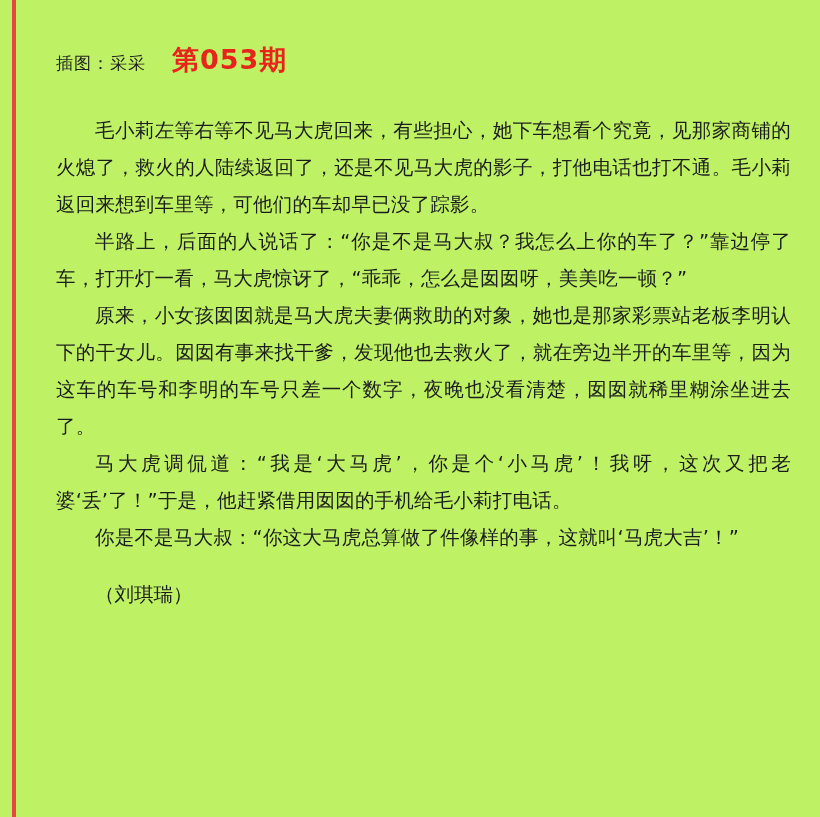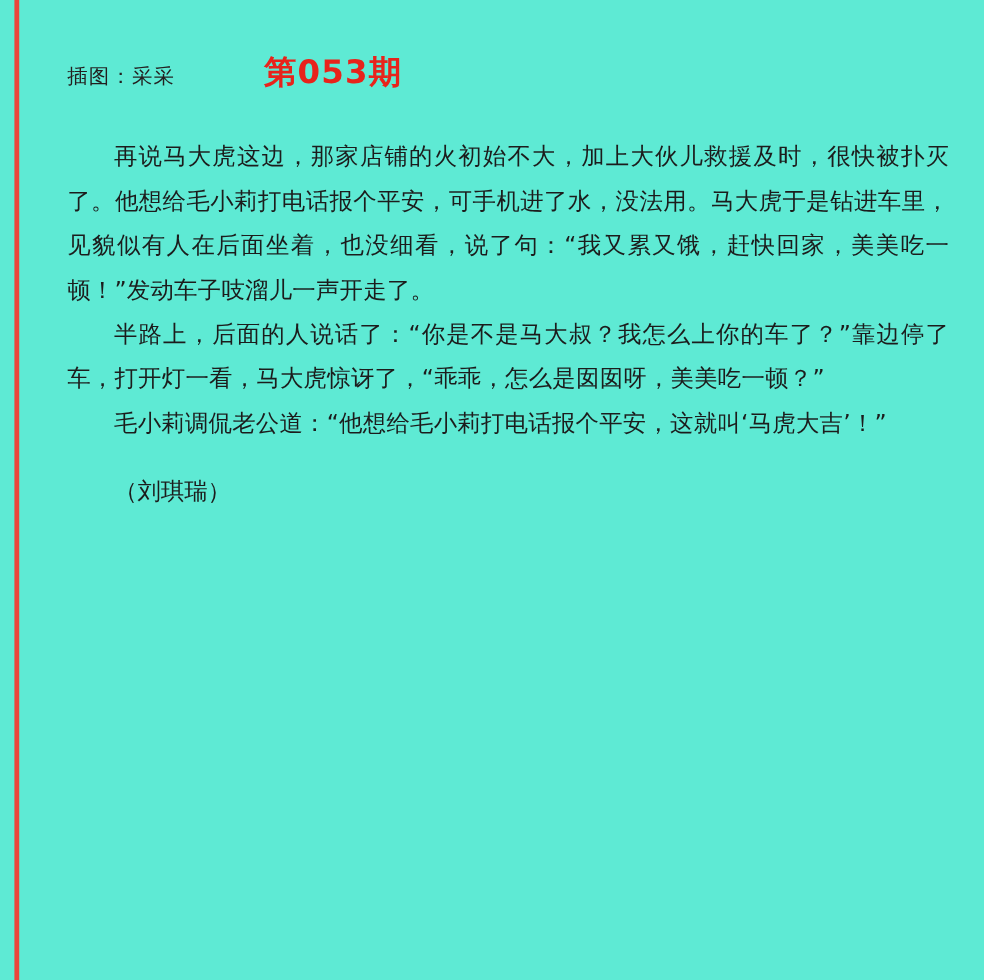--- a/index.html
+++ b/index.html
@@ -11,21 +11,21 @@
     height: 817px;
     background: #ffffff;
     font-family: "Liberation Sans", sans-serif;
     overflow: hidden;
   }
   .page {
     position: relative;
     width: 820px;
     height: 817px;
     box-sizing: border-box;
-    background: #5eead4;
+    background: #bef264;
   }
   .left-rule {
     position: absolute;
     left: 12px;
     top: 0;
     width: 4px;
     height: 817px;
     background: #e8463c;
   }
   .content {
@@ -80,24 +80,26 @@
 </head>
 <body>
 
 <div class="page">
   <div class="left-rule" style="background: rgb(232, 70, 60);"></div>
 
   <div class="content">
 
     <div class="header">
       <span class="illustrator">插图：采采</span>
-      <span class="issue" style="color: rgb(232, 35, 27); margin-left: 48px;">第053期</span>
+      <span class="issue" style="color: rgb(232, 35, 27);">第053期</span>
     </div>
 
     <div class="article">
-      <p class="para">再说马大虎这边，那家店铺的火初始不大，加上大伙儿救援及时，很快被扑灭了。他想给毛小莉打电话报个平安，可手机进了水，没法用。马大虎于是钻进车里，见貌似有人在后面坐着，也没细看，说了句：“我又累又饿，赶快回家，美美吃一顿！”发动车子吱溜儿一声开走了。</p>
+      <p class="para">毛小莉左等右等不见马大虎回来，有些担心，她下车想看个究竟，见那家商铺的火熄了，救火的人陆续返回了，还是不见马大虎的影子，打他电话也打不通。毛小莉返回来想到车里等，可他们的车却早已没了踪影。</p>
       <p class="para">半路上，后面的人说话了：“你是不是马大叔？我怎么上你的车了？”靠边停了车，打开灯一看，马大虎惊讶了，“乖乖，怎么是囡囡呀，美美吃一顿？”</p>
-      <p class="para">毛小莉调侃老公道：“他想给毛小莉打电话报个平安，这就叫‘马虎大吉’！”</p>
+      <p class="para">原来，小女孩囡囡就是马大虎夫妻俩救助的对象，她也是那家彩票站老板李明认下的干女儿。囡囡有事来找干爹，发现他也去救火了，就在旁边半开的车里等，因为这车的车号和李明的车号只差一个数字，夜晚也没看清楚，囡囡就稀里糊涂坐进去了。</p>
+      <p class="para">马大虎调侃道：“我是‘大马虎’，你是个‘小马虎’！我呀，这次又把老婆‘丢’了！”于是，他赶紧借用囡囡的手机给毛小莉打电话。</p>
+      <p class="para">你是不是马大叔：“你这大马虎总算做了件像样的事，这就叫‘马虎大吉’！”</p>
       <p class="signature">（刘琪瑞）</p>
     </div>
 
   </div>
 </div>
 
 </body></html>

